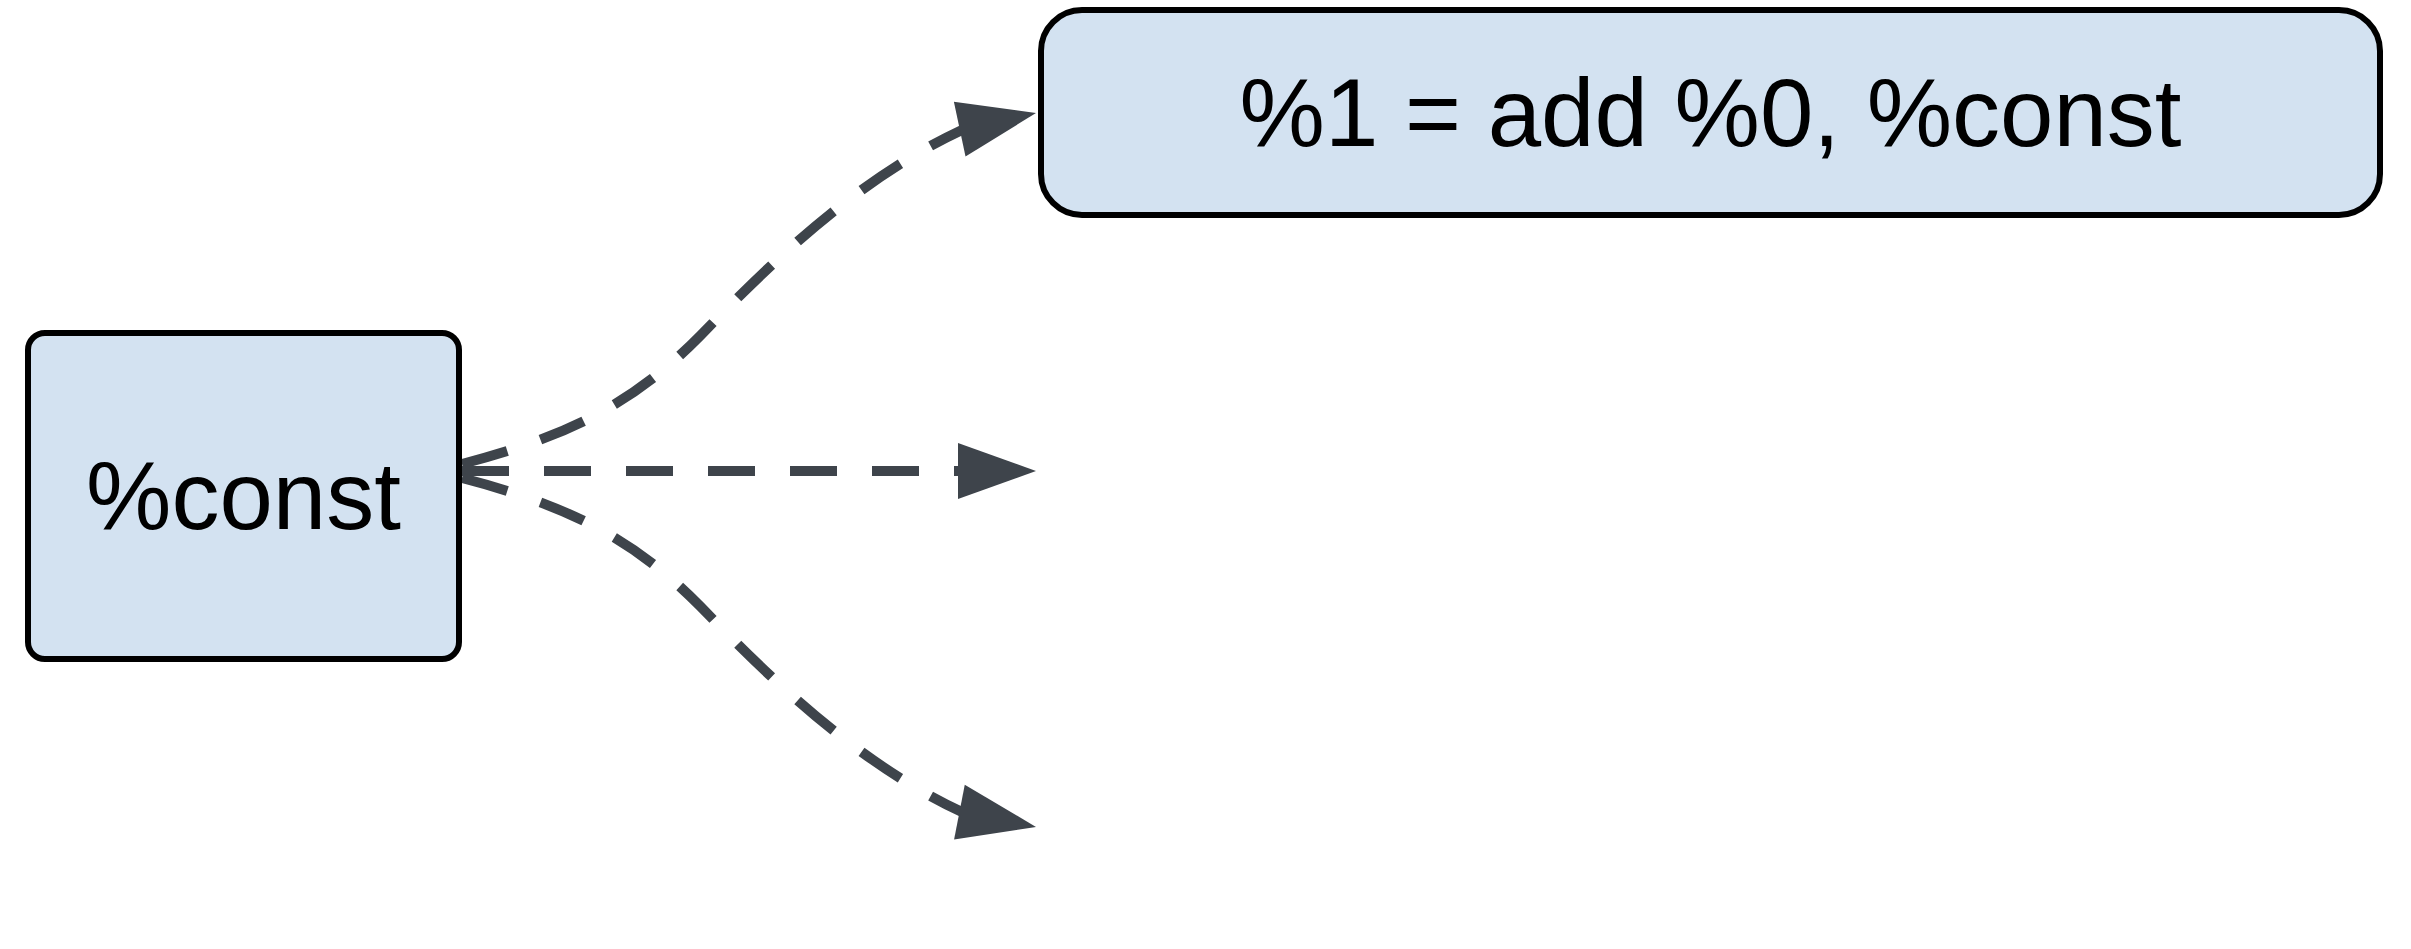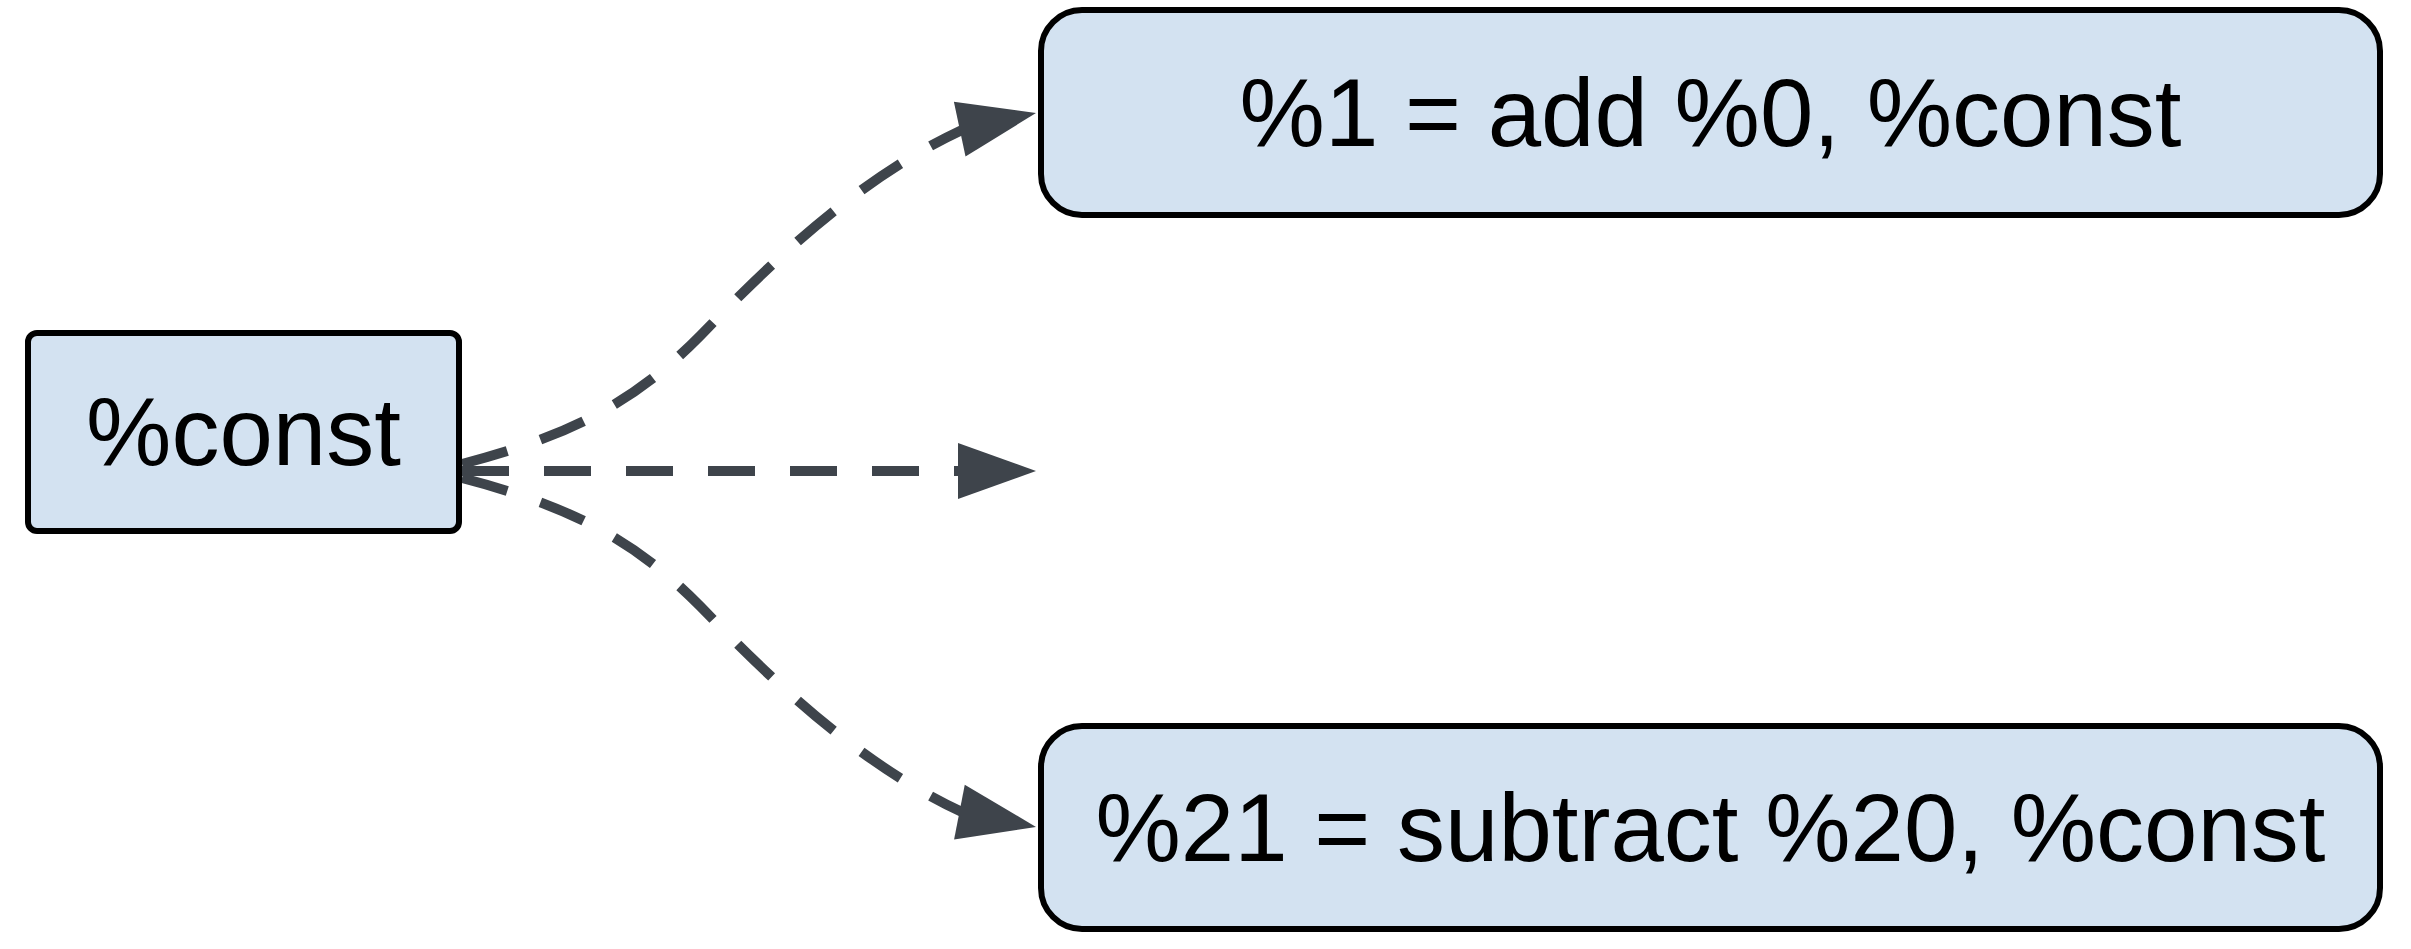--- a/index.html
+++ b/index.html
@@ -24,21 +24,21 @@
     position:absolute;
     box-sizing:border-box;
     background:var(--fill);
     border:6px solid var(--border);
     border-radius:44px;
     display:flex;align-items:center;justify-content:center;
     font-size:96px;line-height:1;color:var(--text);
     white-space:nowrap;
     letter-spacing:0;
   }
-  .node-const   {left:25px;  top:330px; width:437px;  height:204px; border-radius:12px;}
+  .node-const   {left:25px;  top:330px; width:437px;  height:332px; border-radius:20px;}
   .node-add     {left:1038px;top:7px;   width:1345px; height:211px;}
   .node-divide  {left:1038px;top:368px; width:1345px; height:210px;}
   .node-subtract{left:1038px;top:723px; width:1345px; height:209px;}
 </style>
 </head>
 <body>
 
 <div class="canvas">
 
   <svg class="edges" viewBox="0 0 2411 949" xmlns="http://www.w3.org/2000/svg">
@@ -55,17 +55,14 @@
 
   <div class="node node-const">
     <span>%const</span>
   </div>
 
   <div class="node node-add">
     <span>%1 = add %0, %const</span>
   </div>
 
 
-  <div class="node node-subtract">
-    <span>%21 = subtract %20, %const</span>
-  </div>
 
 </div>
 
 </body></html>

